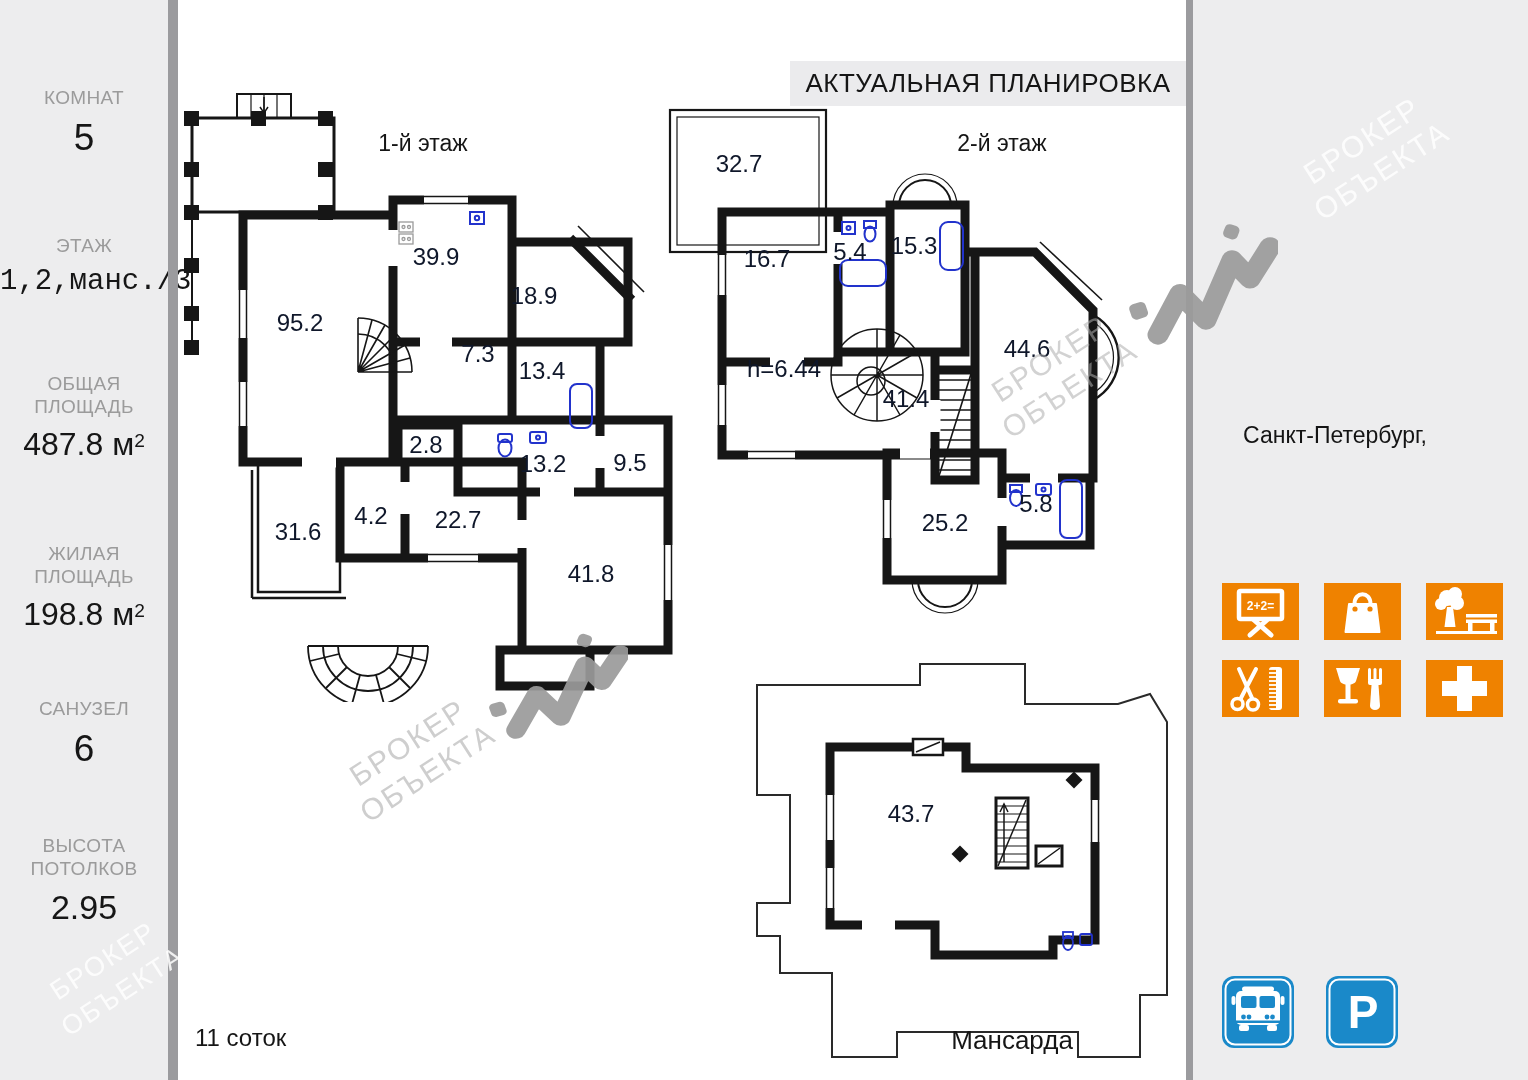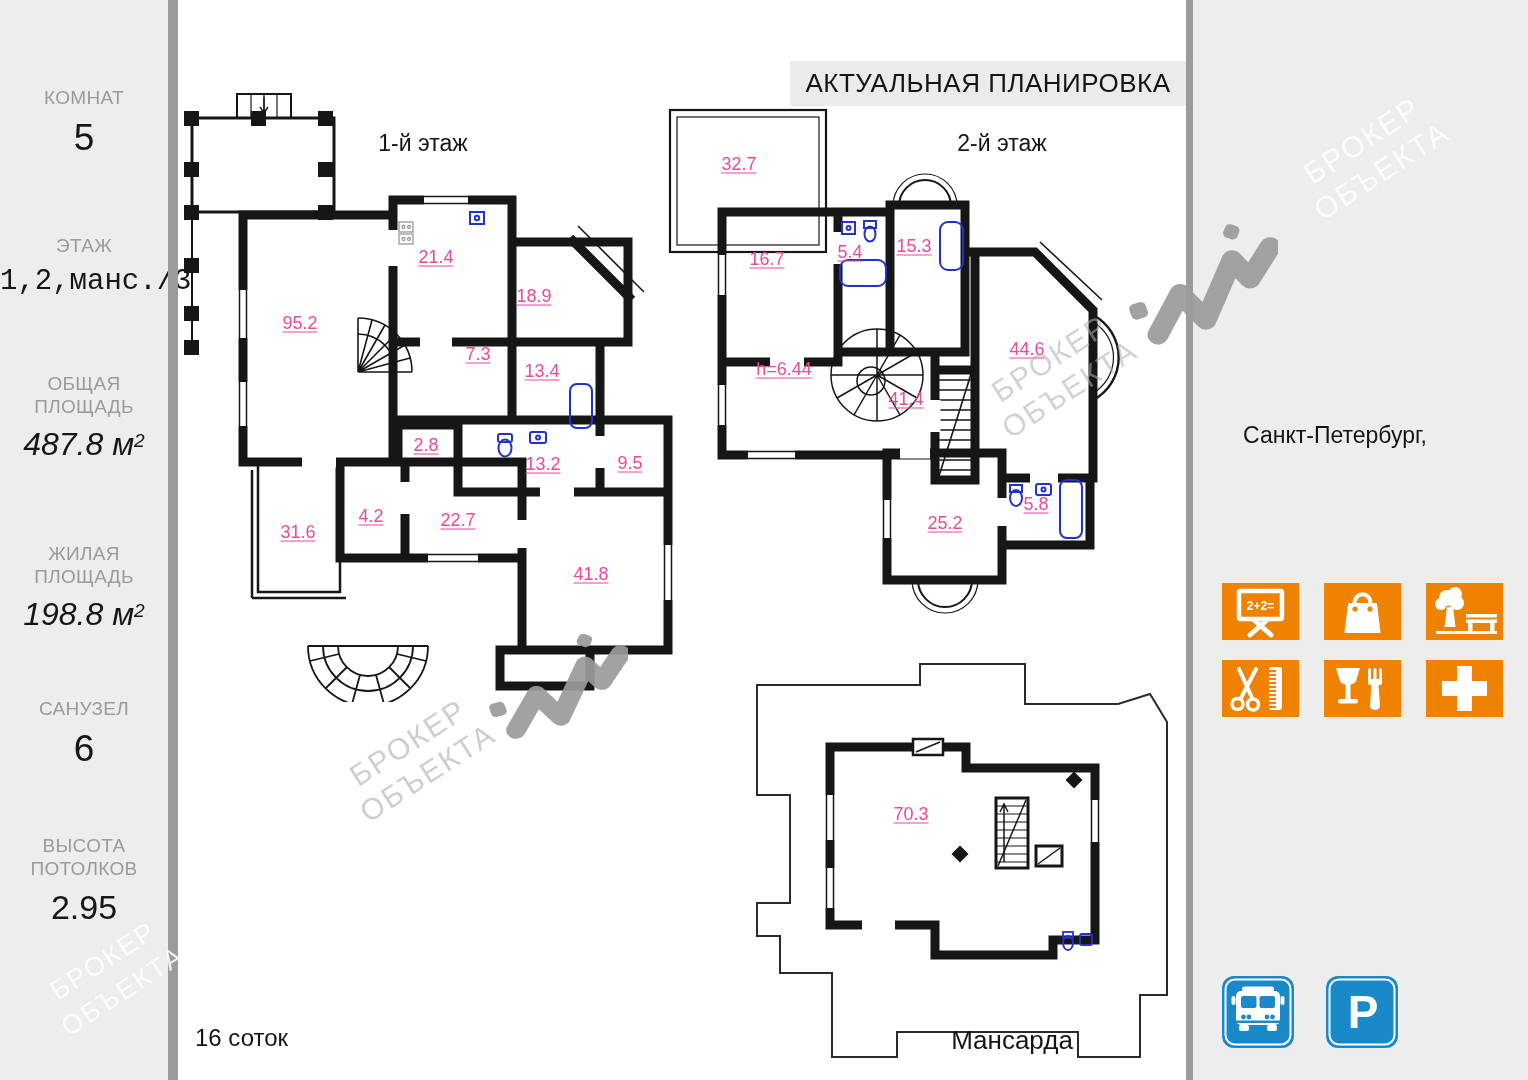--- a/index.html
+++ b/index.html
@@ -9,30 +9,30 @@
   .right-panel{position:absolute;left:1193px;top:0;width:335px;height:1080px;background:#ededee;}
   .sep{position:absolute;top:0;height:1080px;background:#9b9b9e;}
   .sep-left{left:168px;width:10px;}
   .sep-right{left:1186px;width:7px;}
 
   .stat{position:absolute;left:0;width:168px;text-align:center;}
   .stat .lbl{color:#9b9b9b;font-size:19px;line-height:23px;width:134px;margin:0 auto;letter-spacing:.3px;}
   .stat .val{color:#161616;margin-top:8px;}
   .v-big{font-size:37px;}
   .v-floor{font-size:29px;font-family:Liberation Mono, monospace;}
-  .v-area{font-size:32px;font-style:italic;}
+  .v-area{font-size:32px;}
   .v-h{font-size:34px;}
   .val sup{font-size:.6em;vertical-align:8px;}
 
   .titlebox{position:absolute;left:790px;top:61px;width:396px;height:45px;background:#ebebed;
             display:flex;align-items:center;justify-content:center;font-size:26px;color:#151515;letter-spacing:.5px;}
 
   .floor-label{position:absolute;transform:translate(-50%,-50%);font-size:23px;color:#151515;white-space:nowrap;}
-  .room{position:absolute;transform:translate(-50%,-50%);font-size:18px;color:#ec4899;
-        text-decoration:underline;text-underline-offset:3px;white-space:nowrap;}
+  .room{position:absolute;transform:translate(-50%,-50%);font-size:24px;color:#0f172a;
+        text-underline-offset:3px;white-space:nowrap;}
   .land{position:absolute;left:195px;top:1024px;font-size:24px;color:#151515;}
 
   .address{position:absolute;left:1193px;top:420px;width:284px;text-align:center;
            font-size:23px;line-height:30px;color:#141414;}
   .nearby-h{position:absolute;left:1193px;top:540px;width:335px;text-align:center;
             font-size:21px;color:#161616;letter-spacing:.2px;}
 
   .tile{position:absolute;width:77px;height:57px;background:#ef8200;}
   .tile svg{display:block;width:100%;height:100%;}
   .sign{position:absolute;width:72px;height:72px;}
@@ -280,21 +280,21 @@
         <rect x="1063" y="932" width="10" height="6"></rect>
       <rect x="1080" y="934" width="12" height="11" rx="2"></rect>
     </g>
   </svg>
 
   <div class="floor-label" style="left:423px;top:143px">1-й этаж</div>
   <div class="floor-label" style="left:1002px;top:143px">2-й этаж</div>
   <div class="floor-label" style="left:1012px;top:1040px;font-size:26px">Мансарда</div>
 
   <span class="room" style="left:300px;top:323px">95.2</span>
-  <span class="room" style="left:436px;top:257px">21.4</span>
+  <span class="room" style="left:436px;top:257px">39.9</span>
   <span class="room" style="left:534px;top:296px">18.9</span>
   <span class="room" style="left:478px;top:354px">7.3</span>
   <span class="room" style="left:542px;top:371px">13.4</span>
   <span class="room" style="left:426px;top:445px">2.8</span>
   <span class="room" style="left:543px;top:464px">13.2</span>
   <span class="room" style="left:630px;top:463px">9.5</span>
   <span class="room" style="left:371px;top:516px">4.2</span>
   <span class="room" style="left:298px;top:532px">31.6</span>
   <span class="room" style="left:458px;top:520px">22.7</span>
   <span class="room" style="left:591px;top:574px">41.8</span>
@@ -302,23 +302,23 @@
   <span class="room" style="left:739px;top:164px">32.7</span>
   <span class="room" style="left:767px;top:259px">16.7</span>
   <span class="room" style="left:850px;top:252px">5.4</span>
   <span class="room" style="left:914px;top:246px">15.3</span>
   <span class="room" style="left:784px;top:369px">h=6.44</span>
   <span class="room" style="left:906px;top:399px">41.4</span>
   <span class="room" style="left:1027px;top:349px">44.6</span>
   <span class="room" style="left:945px;top:523px">25.2</span>
   <span class="room" style="left:1036px;top:504px">5.8</span>
 
-  <span class="room" style="left:911px;top:814px">70.3</span>
-
-  <div class="land">16 соток</div>
+  <span class="room" style="left:911px;top:814px">43.7</span>
+
+  <div class="land">11 соток</div>
 
   <div class="address">
     <div>Санкт-Петербург,</div>
   </div>
 
   <div class="tile" style="left:1222px;top:583px">
     <svg viewBox="0 0 77 57">
       <rect x="17" y="8" width="43" height="28" rx="1.5" fill="none" stroke="#fff" stroke-width="4.5"></rect>
       <text x="38.5" y="27" text-anchor="middle" font-size="12" font-weight="bold" fill="#fff">2+2=</text>
       <g stroke="#fff" stroke-width="5" stroke-linecap="round">

